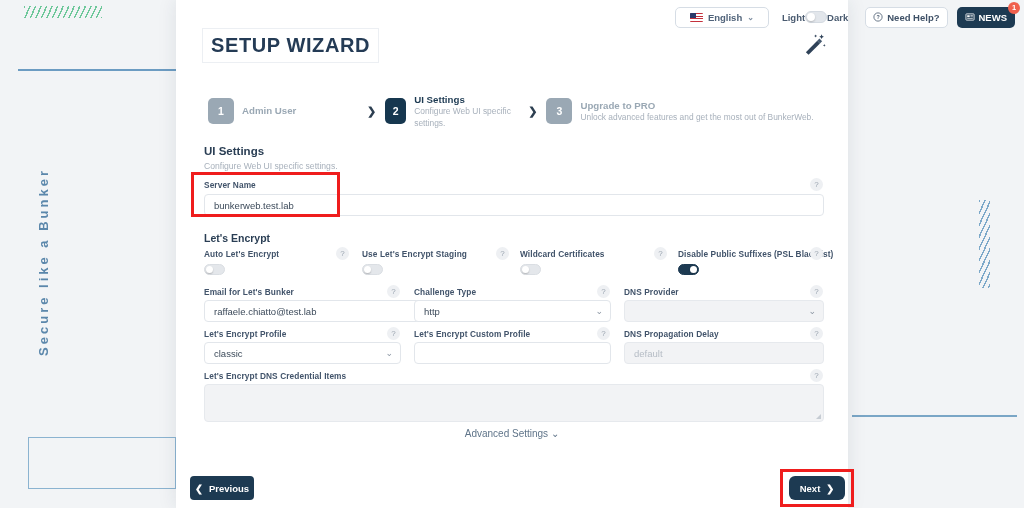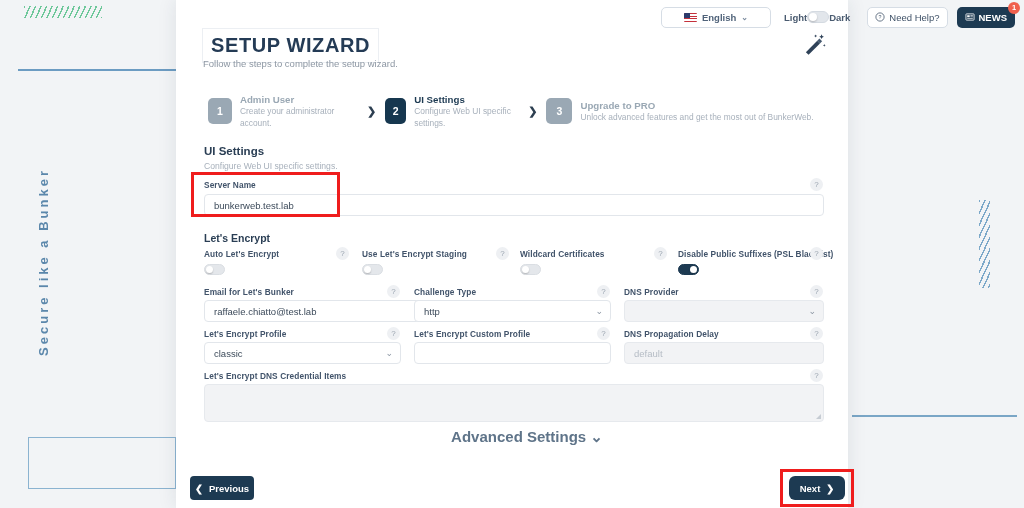--- a/index.html
+++ b/index.html
@@ -47,21 +47,21 @@
 
   
   .topbar {
     position: absolute; left: 176px; top: 4px; width: 848px; height: 26px;
     display: flex; align-items: center; justify-content: flex-end; gap: 9px;
     padding-right: 9px;
   }
   .lang-select {
     display: flex; align-items: center; gap: 5px;
     border: 1px solid #d6dde5; border-radius: 5px;
-    background: #fff; height: 21px; padding: 0 22px;
+    background: #fff; height: 21px; padding: 0 14px;
     font-size: 9.5px; color: #50637a; font-weight: 600;
   }
   .flag {
     width: 13px; height: 9px; position: relative; border-radius: 1px; overflow: hidden;
     background: repeating-linear-gradient(180deg,#c4313c 0 1.3px,#fff 1.3px 2.6px);
     flex: 0 0 auto;
   }
   .flag::before {
     content: ""; position: absolute; left: 0; top: 0; width: 6px; height: 5px;
     background: #2b3a6b;
@@ -79,21 +79,21 @@
   }
   .switch-sm::after {
     content: ""; position: absolute; left: 1px; top: 1px;
     width: 8px; height: 8px; border-radius: 50%; background: #fff;
     box-shadow: 0 1px 2px rgba(0,0,0,.2);
   }
 
   .btn-help {
     display: flex; align-items: center; gap: 4px;
     border: 1px solid #d6dde5; border-radius: 5px; background: #fff;
-    height: 21px; padding: 0 7px; font-size: 9.5px; font-weight: 400; color: #3f5167;
+    height: 21px; padding: 0 7px; font-size: 9.5px; font-weight: 700; color: #3f5167;
   }
   .btn-news {
     position: relative;
     display: flex; align-items: center; gap: 4px;
     border-radius: 5px; background: #1d3a52; color: #fff;
     height: 21px; padding: 0 8px; font-size: 9.5px; font-weight: 700;
   }
   .news-badge {
     position: absolute; right: -5px; top: -5px;
     width: 12px; height: 12px; border-radius: 50%;
@@ -178,21 +178,21 @@
     content: ""; position: absolute; left: 1px; top: 1px;
     width: 7px; height: 7px; border-radius: 50%; background: #fff;
     box-shadow: 0 1px 1.5px rgba(0,0,0,.22);
   }
   .switch.on { background: #1d3a52; border-color: #1d3a52; }
   .switch.on::after { left: auto; right: 1px; }
 
   
   .adv {
     position: absolute; left: 0; top: 428px; width: 672px;
-    text-align: center; font-size: 15px; color: #5f7489; font-weight: 700; margin-left: 15px;
+    text-align: center; font-size: 10px; color: #5f7489; font-weight: 400;
   }
   .btn-prev, .btn-next {
     position: absolute; height: 24px; border-radius: 4px; background: #1d3a52;
     color: #fff; font-size: 9.5px; font-weight: 700;
     display: flex; align-items: center; justify-content: center; gap: 6px;
   }
   .btn-prev { left: 190px; top: 476px; width: 64px; }
   .btn-next { left: 789px; top: 476px; width: 56px; border-radius: 6px; }
 
   
@@ -208,36 +208,34 @@
 <div class="bg-deco line-left"></div>
 <div class="bg-deco line-right"></div>
 <div class="bg-deco rect-left"></div>
 <div class="bg-deco vertical-tag">Secure like a Bunker</div>
 
 <div class="card">
 
   <div class="wiz-title-box">
     <div class="wiz-title">SETUP WIZARD</div>
   </div>
-  <div class="wiz-sub">Follow the steps to complete the setup wizard.</div>
 
   <svg class="wand" viewBox="0 0 24 24">
     <path d="M4.5 19.5 L15 9 L17.5 11.5 L7 22 Z" fill="#2f4258"></path>
     <path d="M15 9 L17 7 L19.5 9.5 L17.5 11.5 Z" fill="#44586e"></path>
     <path d="M19 3 l.7 1.5 l1.5 .7 l-1.5 .7 l-.7 1.5 l-.7 -1.5 l-1.5 -.7 l1.5 -.7 Z" fill="#2f4258"></path>
     <path d="M13.5 3.2 l.45 1 l1 .45 l-1 .45 l-.45 1 l-.45 -1 l-1 -.45 l1 -.45 Z" fill="#2f4258"></path>
     <path d="M21.5 12 l.4 .9 l.9 .4 l-.9 .4 l-.4 .9 l-.4 -.9 l-.9 -.4 l.9 -.4 Z" fill="#2f4258"></path>
   </svg>
 
   <div class="stepper">
     <div class="step s1">
       <div class="step-num">1</div>
       <div>
         <div class="step-txt-title">Admin User</div>
-        <div class="step-txt-desc">Create your administrator account.</div>
       </div>
     </div>
     <div class="step-arrow">❯</div>
     <div class="step active s2">
       <div class="step-num">2</div>
       <div>
         <div class="step-txt-title">UI Settings</div>
         <div class="step-txt-desc">Configure Web UI specific settings.</div>
       </div>
     </div>

